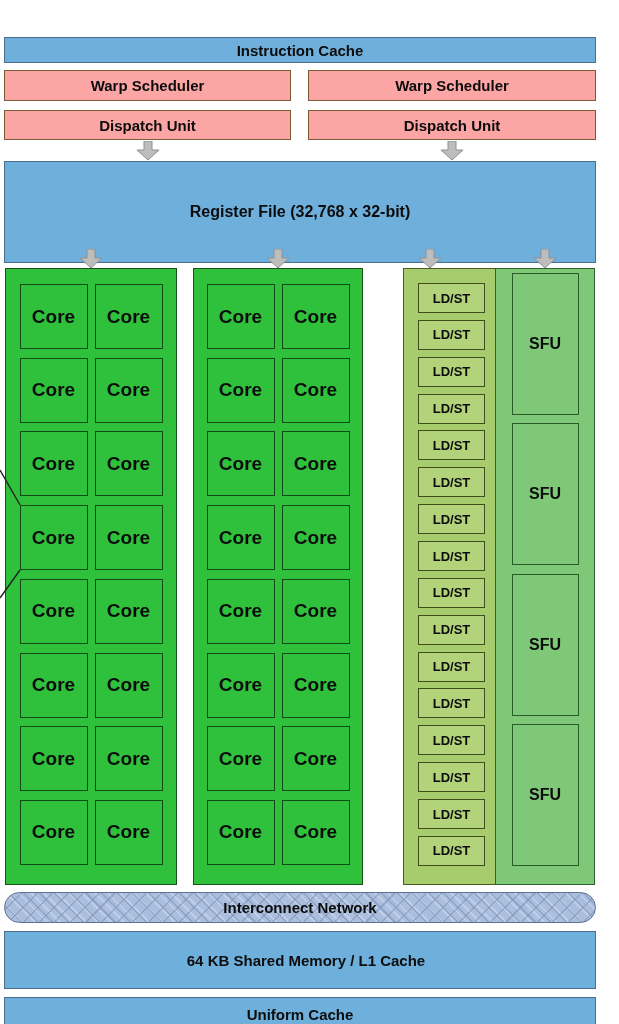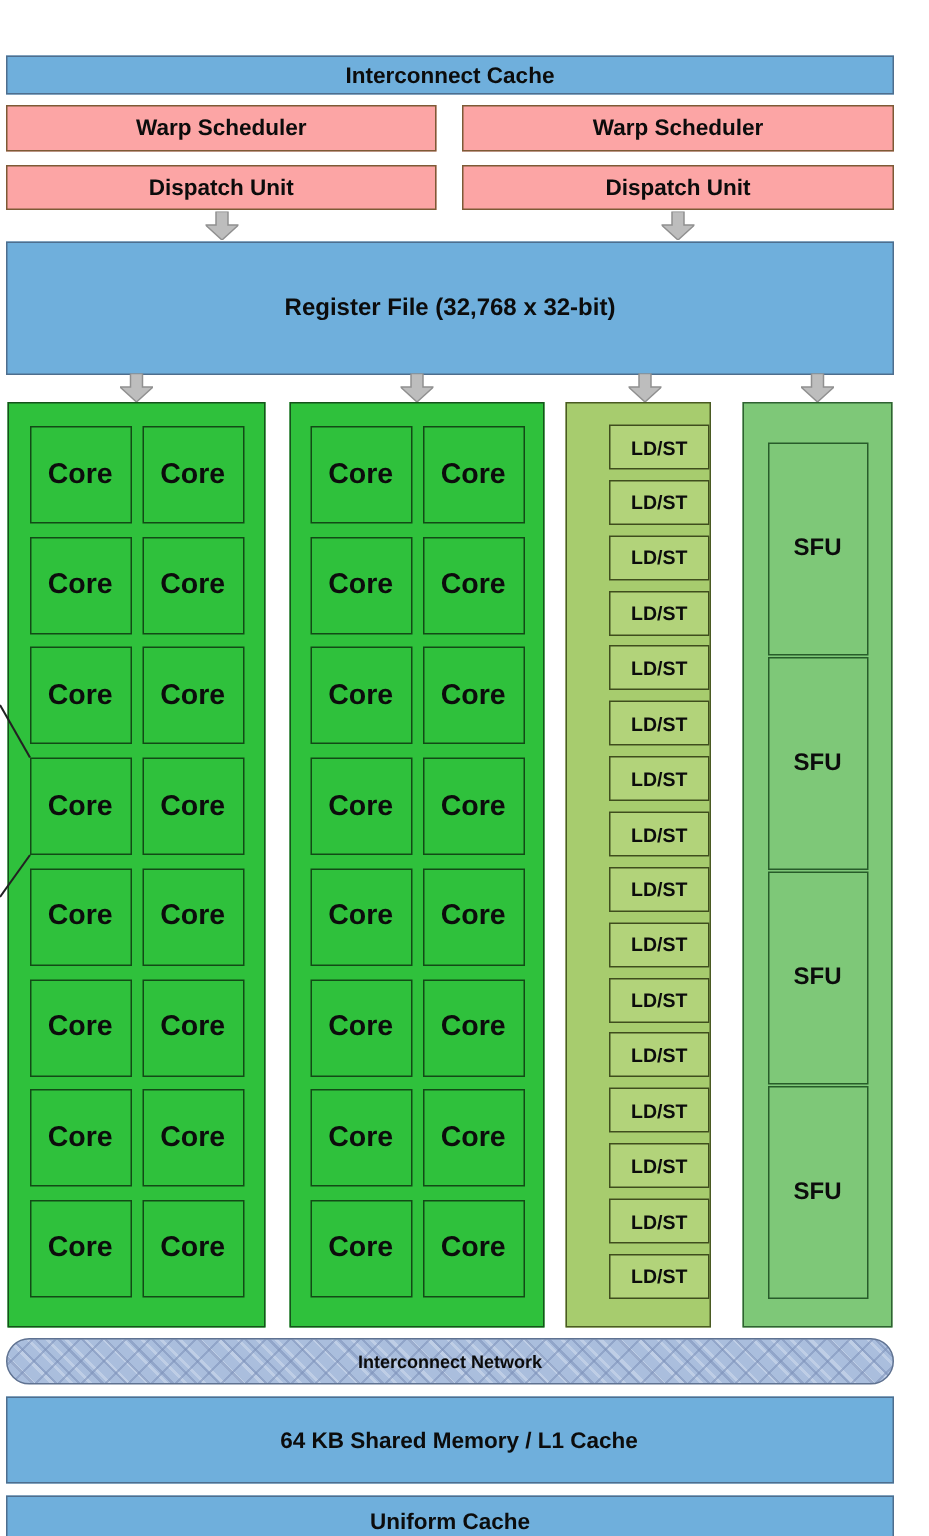--- a/index.html
+++ b/index.html
@@ -14,78 +14,78 @@
   .orange-bar{background:#fca5a5;border:1px solid #7d5a36;}
   .label-sm{font-size:15px;}
   .label-md{font-size:16px;}
 
   
   #instruction-cache{left:4px;top:37px;width:592px;height:26px;}
   #warp-left{left:4px;top:70px;width:287px;height:31px;}
   #warp-right{left:308px;top:70px;width:288px;height:31px;}
   #dispatch-left{left:4px;top:110px;width:287px;height:30px;}
   #dispatch-right{left:308px;top:110px;width:288px;height:30px;}
-  #register-file{left:4px;top:161px;width:592px;height:89px;}
+  #register-file{left:4px;top:161px;width:592px;height:102px;}
 
   .arrow{position:absolute;width:22px;height:19px;}
 
   
   .exec-col{top:268px;height:617px;}
   .core-block{
     background:#2fc13c;border:1.5px solid #15531a;
     display:grid;grid-template-columns:68px 68px;grid-template-rows:repeat(8,65px);
     justify-content:center;align-content:space-between;column-gap:7px;
     padding:15px 0 19px 0;
   }
   #core-block-0{left:5px;width:172px;}
   #core-block-1{left:193px;width:170px;}
   .core-cell{
     border:1px solid #124a16;display:flex;align-items:center;justify-content:center;
     font-size:19px;
   }
   #ldst-column{
-    left:377px;width:97px;background:#a7cc6e;border:1.5px solid #4a5a22;
-    display:flex;flex-direction:column;align-items:flex-end;justify-content:space-between;
+    left:403px;width:97px;background:#a7cc6e;border:1.5px solid #4a5a22;
+    display:flex;flex-direction:column;align-items:center;justify-content:space-between;
     padding:14px 0 18px 0;
   }
   .ldst-cell{
     width:65px;height:28px;background:#b2d37a;border:1px solid #3f4d1d;
     display:flex;align-items:center;justify-content:center;font-size:13px;flex:0 0 auto;
   }
   #sfu-column{
     left:495px;width:100px;background:#7ec878;border:1.5px solid #2f6132;
     display:flex;flex-direction:column;align-items:center;justify-content:space-between;
-    padding:26px 0 18px 0;
+    padding:4px 0 18px 0;
   }
   .sfu-box{
     width:65px;height:140px;border:1px solid #275c2a;
     display:flex;align-items:center;justify-content:center;font-size:16px;flex:0 0 auto;
   }
 
   
   #interconnect{
     left:4px;top:892px;width:592px;height:31px;border-radius:16px;
     background-color:#aabedd;
     background-image:
       repeating-linear-gradient(45deg, rgba(125,145,185,0.55) 0 1.5px, transparent 1.5px 11px),
       repeating-linear-gradient(135deg, rgba(125,145,185,0.55) 0 1.5px, transparent 1.5px 11px),
       repeating-linear-gradient(45deg, rgba(255,255,255,0.25) 2px 4px, transparent 4px 11px);
-    border:1.5px solid #5f7291;font-size:12px;
+    border:1.5px solid #5f7291;font-size:15px;
   }
   #shared-memory{left:4px;top:931px;width:592px;height:58px;padding-left:12px;}
   #uniform-cache{left:4px;top:997px;width:592px;height:34px;}
 
   #callout-lines{left:0;top:0;width:619px;height:1024px;pointer-events:none;}
 </style>
 </head>
 <body>
 
 <div id="stage">
 
-  <div id="instruction-cache" class="abs bar blue-bar label-sm">Interconnect Cache</div>
+  <div id="instruction-cache" class="abs bar blue-bar label-sm">Instruction Cache</div>
 
   <div id="warp-left" class="abs bar orange-bar label-sm">Warp Scheduler</div>
   <div id="warp-right" class="abs bar orange-bar label-sm">Warp Scheduler</div>
 
   <div id="dispatch-left" class="abs bar orange-bar label-sm">Dispatch Unit</div>
   <div id="dispatch-right" class="abs bar orange-bar label-sm">Dispatch Unit</div>
 
   <svg class="arrow" style="left:137px;top:141px" viewBox="0 0 22 19">
     <polygon points="7,0 15,0 15,9 22,9 11,19 0,9 7,9" fill="#bdbdbd" stroke="#909090" stroke-width="1"></polygon>
   </svg>

